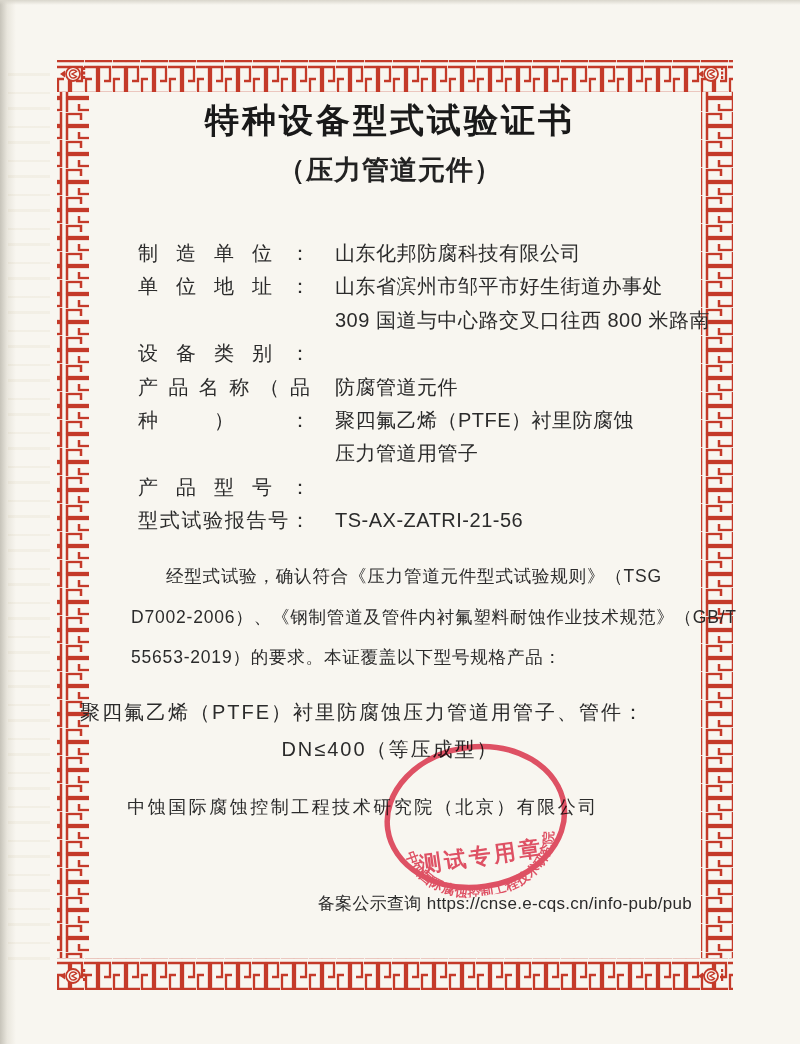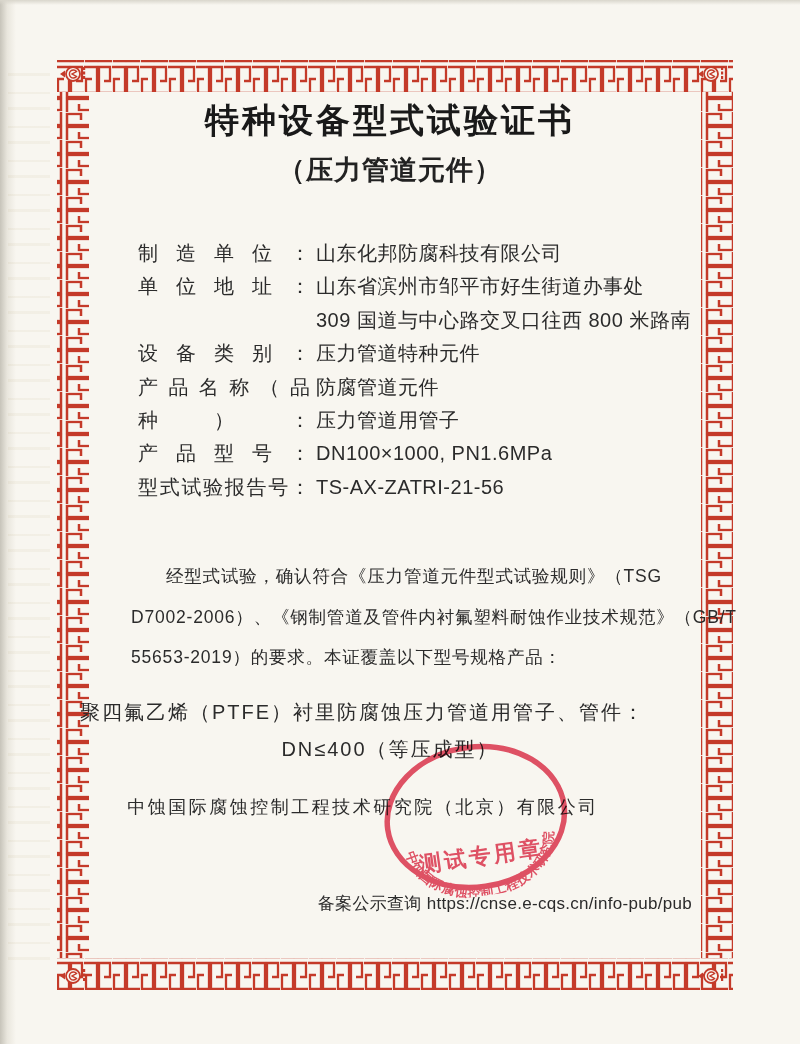--- a/index.html
+++ b/index.html
@@ -32,21 +32,21 @@
   .subtitle{position:absolute;left:80px;top:152px;width:620px;text-align:center;
     font-size:27px;font-weight:bold;color:#222;letter-spacing:1px;}
   .certno{position:absolute;left:80px;top:201px;width:620px;text-align:center;
     font-size:21px;color:#2a2a2a;letter-spacing:.5px;}
 
   .fields{position:absolute;left:138px;top:237px;width:545px;}
   .frow{display:flex;align-items:flex-start;height:33.4px;line-height:33.4px;}
   .flabel{flex:0 0 172px;font-size:20px;text-align:justify;text-align-last:justify;
     -moz-text-align-last:justify;color:#2b2b2b;}
   .flabel.empty{text-align-last:left;}
-  .fvalue{margin-left:6px;font-size:20px;white-space:nowrap;color:#2b2b2b;letter-spacing:.5px;}
+  .fvalue{margin-left:25px;font-size:20px;white-space:nowrap;color:#2b2b2b;letter-spacing:.5px;}
 
   .paragraph{position:absolute;left:100px;top:556px;width:600px;
     font-size:17.5px;line-height:40.5px;color:#2b2b2b;letter-spacing:.8px;}
   .pline{white-space:nowrap;margin-left:31px;}
   .pline.indent{text-indent:35px;}
 
   .covered1{position:absolute;left:80px;top:699px;width:620px;text-align:left;
     font-size:20px;letter-spacing:2px;color:#2b2b2b;white-space:nowrap;}
   .covered2{position:absolute;left:80px;top:736px;width:620px;text-align:center;
     font-size:20px;letter-spacing:2px;color:#2b2b2b;}
@@ -133,33 +133,35 @@
     <div class="frow">
       <div class="flabel">单位地址：</div>
       <div class="fvalue">山东省滨州市邹平市好生街道办事处</div>
     </div>
     <div class="frow">
       <div class="flabel empty"></div>
       <div class="fvalue">309 国道与中心路交叉口往西 800 米路南</div>
     </div>
     <div class="frow">
       <div class="flabel">设备类别：</div>
-      <div class="fvalue">压力管道特种元件</div>
     </div>
     <div class="frow">
       <div class="flabel">产品名称（品种）：</div>
       <div class="fvalue">防腐管道元件</div>
     </div>
     <div class="frow">
       <div class="flabel empty"></div>
+      <div class="fvalue">聚四氟乙烯（PTFE）衬里防腐蚀</div>
+    </div>
+    <div class="frow">
+      <div class="flabel empty"></div>
       <div class="fvalue">压力管道用管子</div>
     </div>
     <div class="frow">
       <div class="flabel">产品型号：</div>
-      <div class="fvalue">DN100×1000, PN1.6MPa</div>
     </div>
     <div class="frow">
       <div class="flabel">型式试验报告号：</div>
       <div class="fvalue">TS-AX-ZATRI-21-56</div>
     </div>
   </div>
 
   <div class="paragraph">
     <div class="pline indent">经型式试验，确认符合《压力管道元件型式试验规则》（TSG</div>
     <div class="pline">D7002-2006）、《钢制管道及管件内衬氟塑料耐蚀作业技术规范》（GB/T</div>

